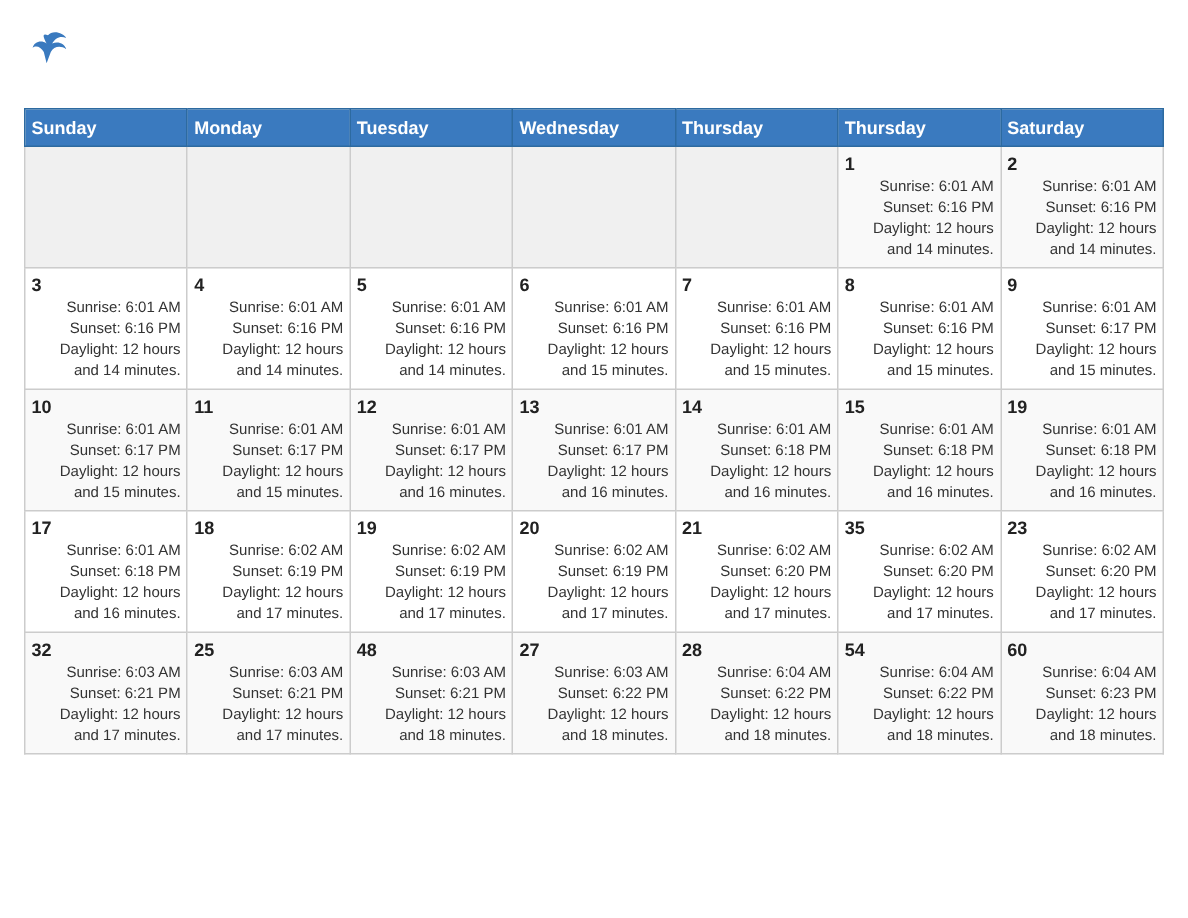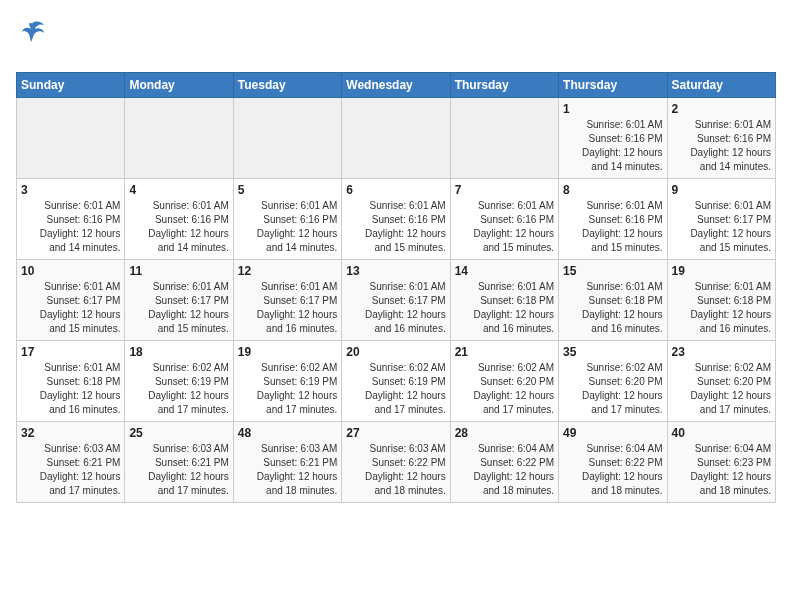--- a/index.html
+++ b/index.html
@@ -243,22 +243,22 @@
         </td>
         <td>
           <div class="day-number">27</div>
           <div class="day-info">Sunrise: 6:03 AM<br>Sunset: 6:22 PM<br>Daylight: 12 hours and 18 minutes.</div>
         </td>
         <td>
           <div class="day-number">28</div>
           <div class="day-info">Sunrise: 6:04 AM<br>Sunset: 6:22 PM<br>Daylight: 12 hours and 18 minutes.</div>
         </td>
         <td>
-          <div class="day-number">49</div>
+          <div class="day-number">54</div>
           <div class="day-info">Sunrise: 6:04 AM<br>Sunset: 6:22 PM<br>Daylight: 12 hours and 18 minutes.</div>
         </td>
         <td>
-          <div class="day-number">40</div>
+          <div class="day-number">60</div>
           <div class="day-info">Sunrise: 6:04 AM<br>Sunset: 6:23 PM<br>Daylight: 12 hours and 18 minutes.</div>
         </td>
       </tr>
     </tbody>
 </table>
 
 </body></html>

